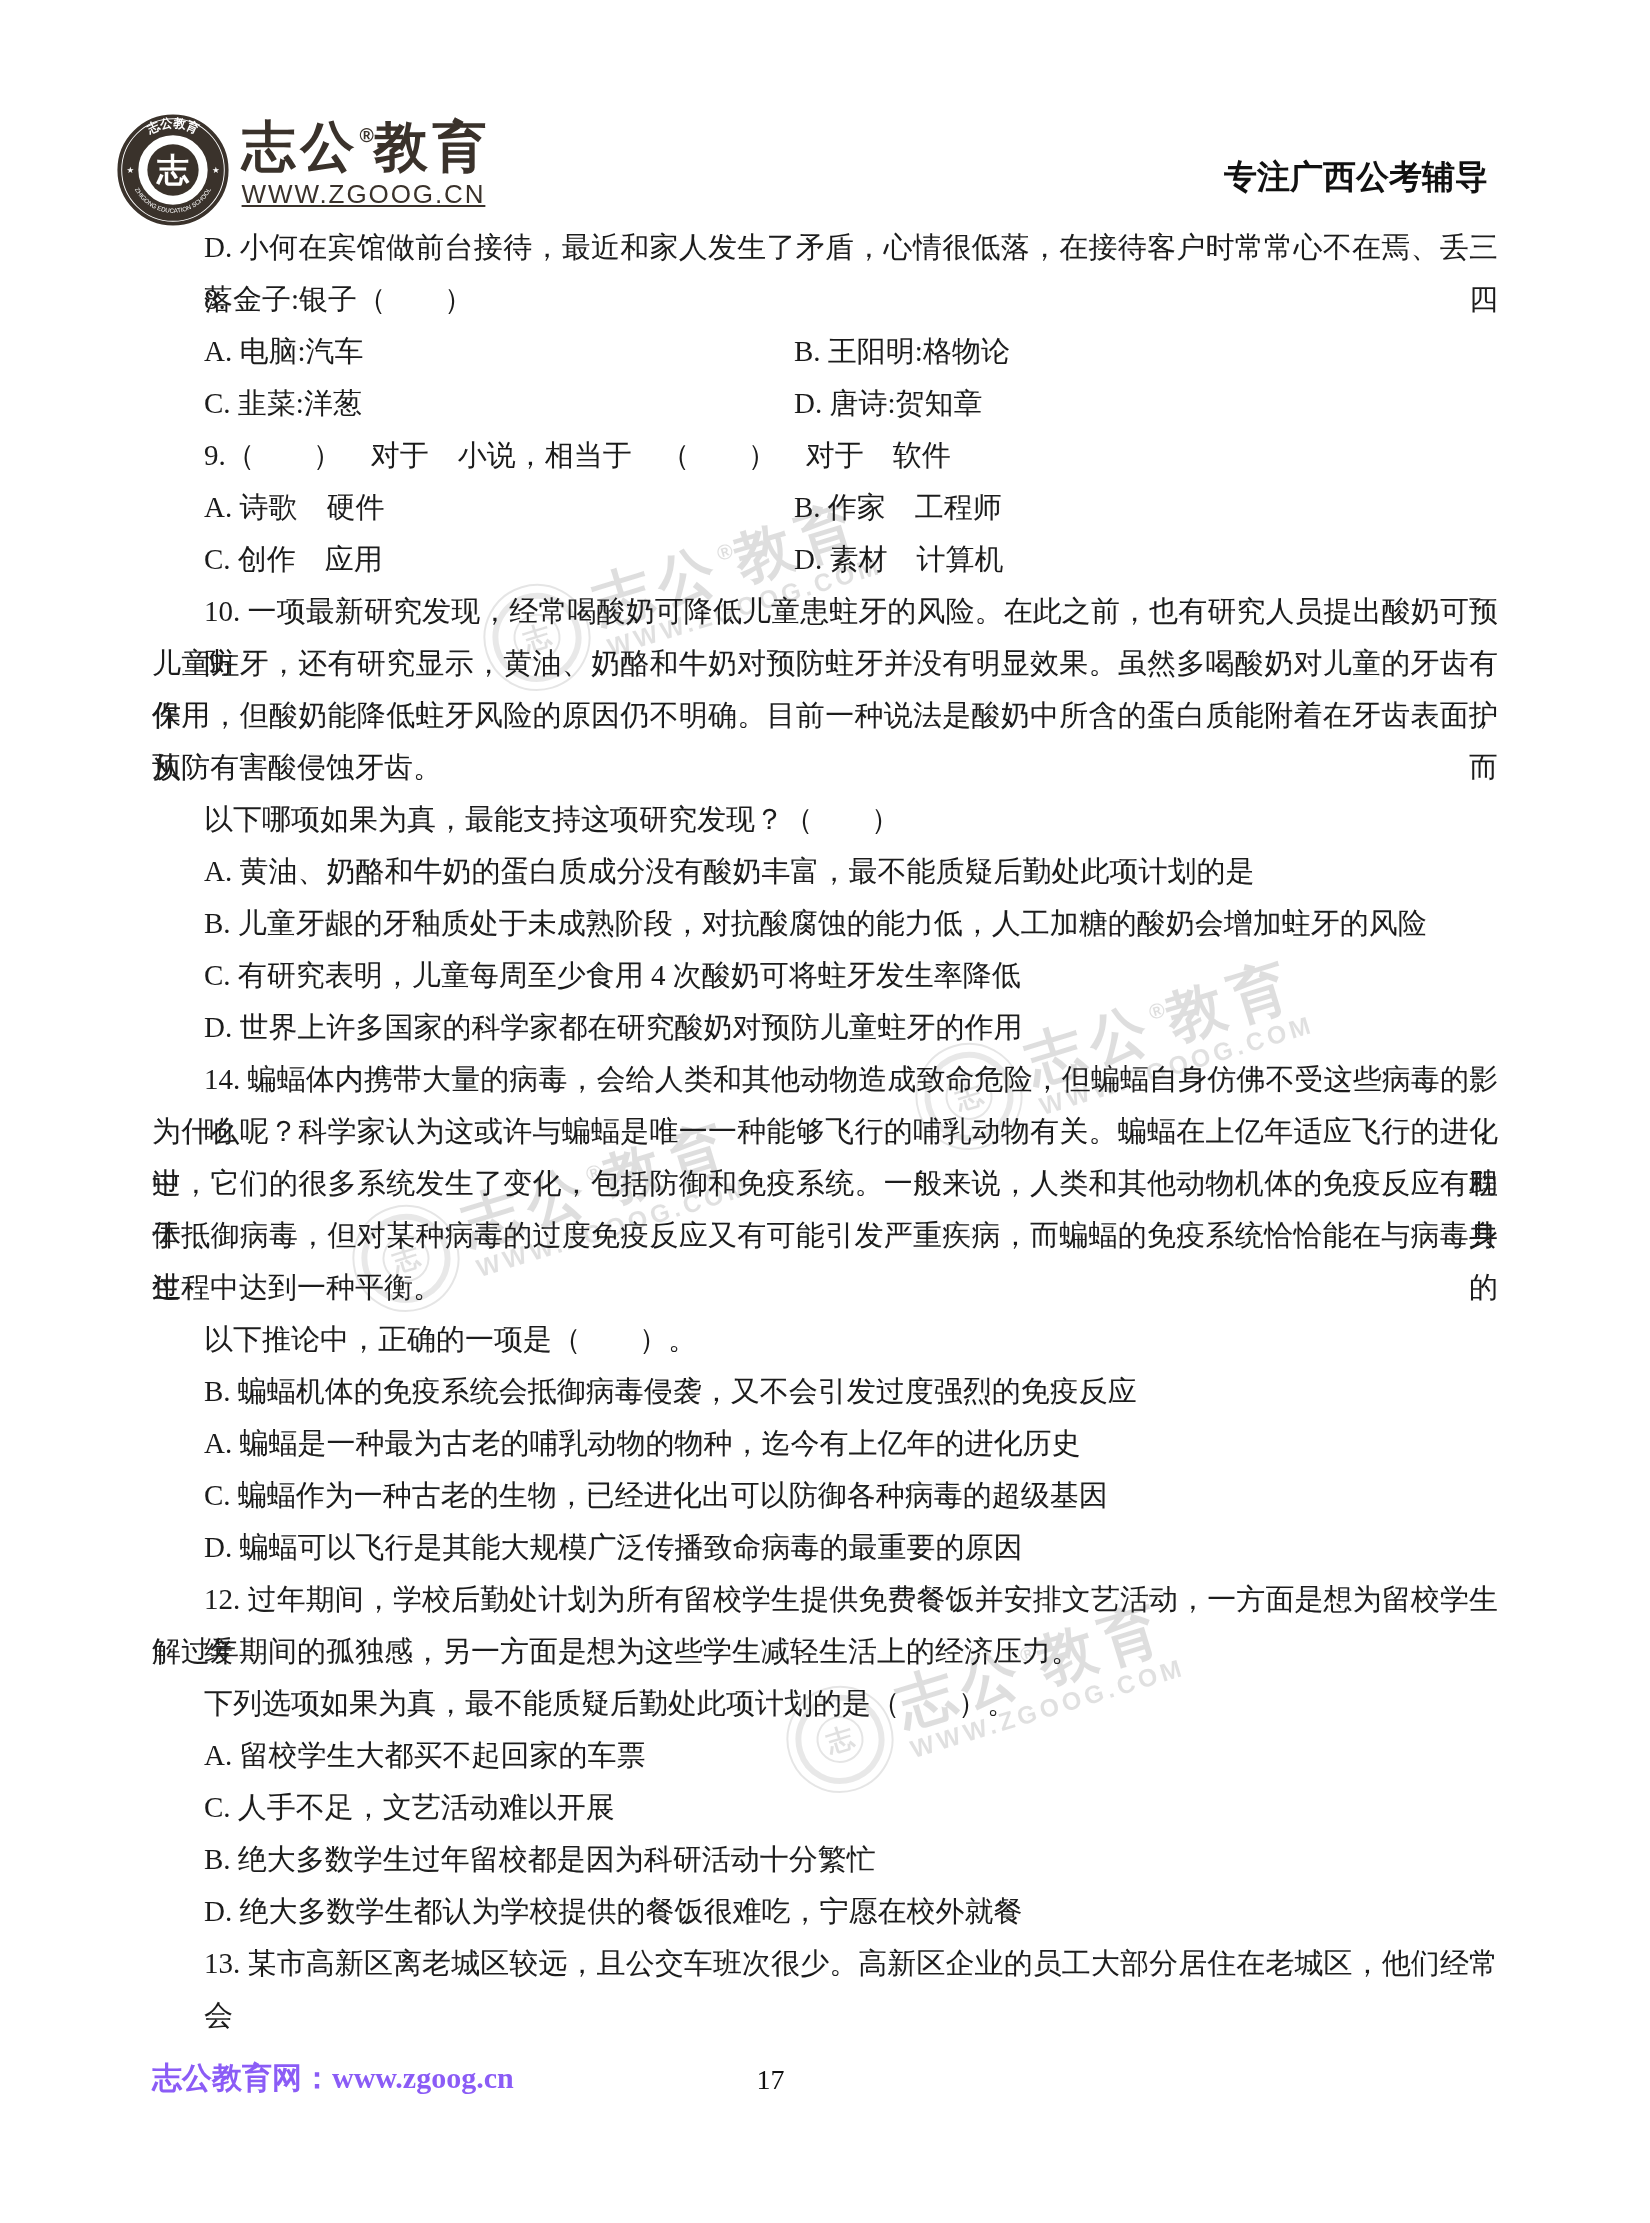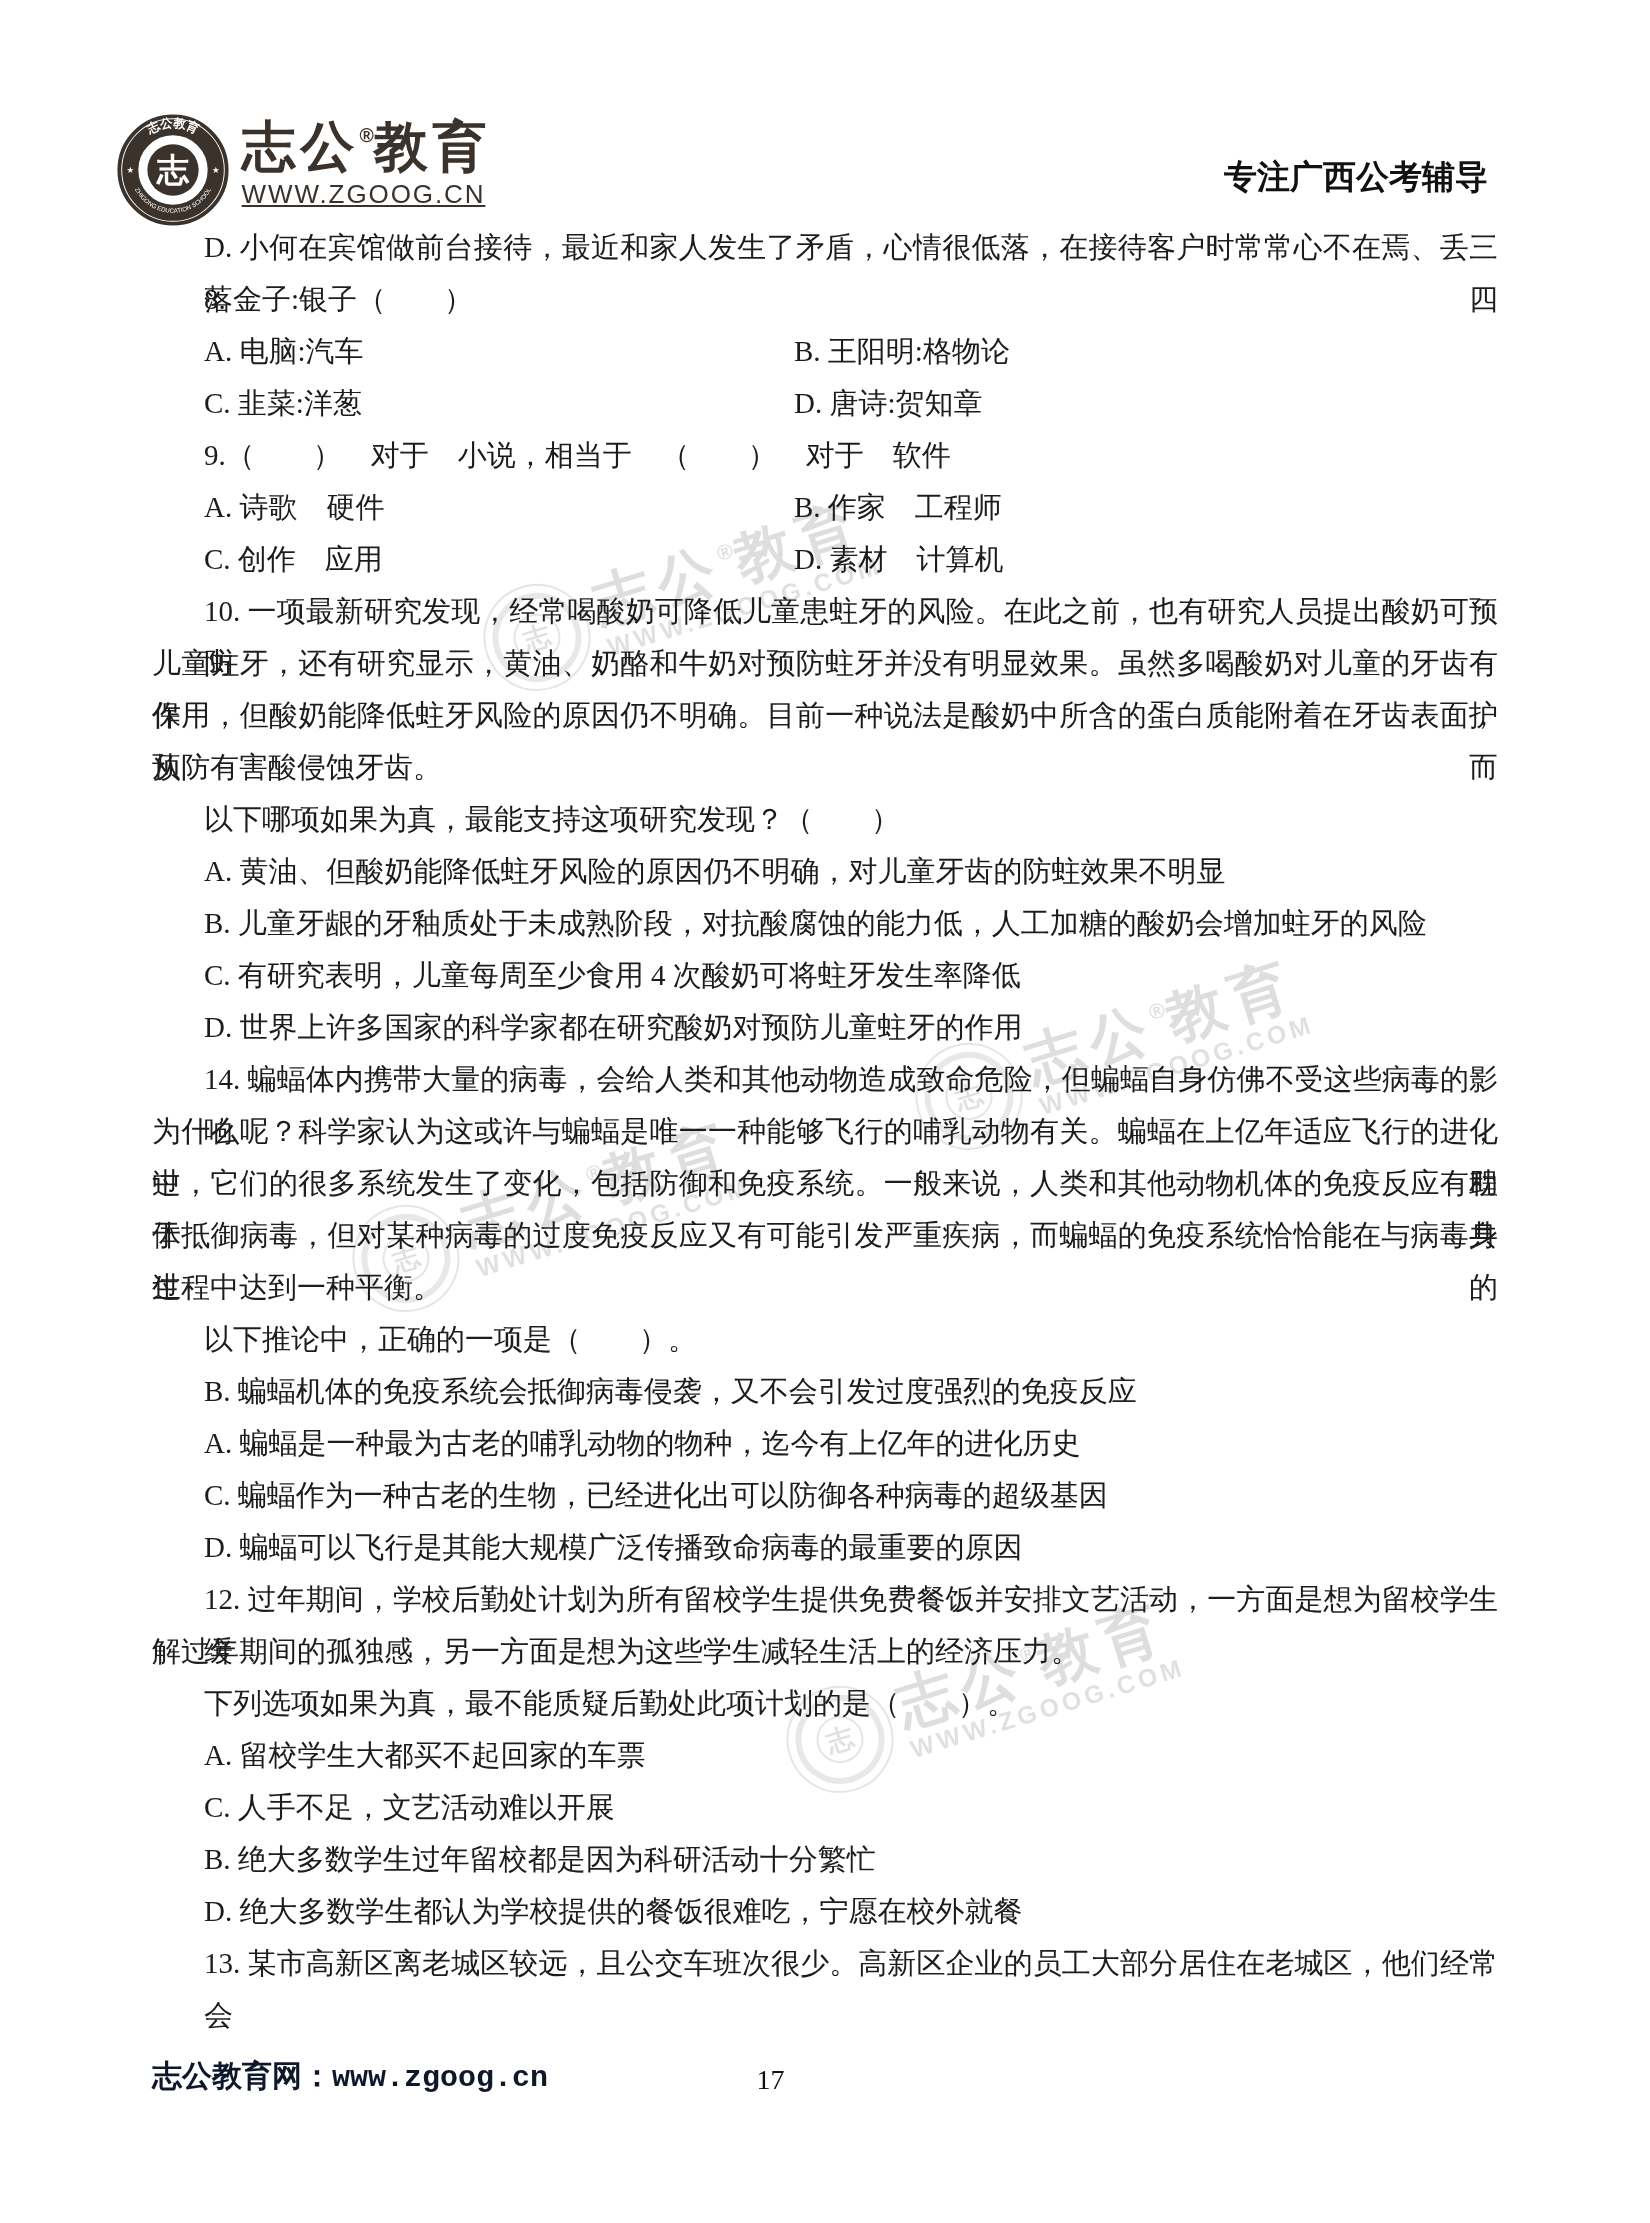--- a/index.html
+++ b/index.html
@@ -73,21 +73,21 @@
   .ln  { height:52px; }
   .ind { padding-left:52px; }
   .jst { text-align:justify; text-align-last:justify; text-justify:inter-character; }
   .cols { display:flex; height:52px;gap:13px; }
   .cols .c1 { flex:none; width:629px; padding-left:52px; box-sizing:border-box; }
   .cols .c2 { flex:1; }
 
   
   .footer-site {
     position:absolute; left:152px; top:2060px;
-    font-size:30px; font-weight:bold; color:#0f172a; line-height:1.2;font-family:Liberation Mono, monospace;
+    font-size:30px; font-weight:bold; color:#8b5cf6; line-height:1.2;
   }
   .footer-page {
     position:absolute; left:0; top:2063px; width:1541px; text-align:center;
     font-size:28px; color:#111; line-height:1.2;
   }
 </style>
 </head>
 <body>
 
 <div class="page">
@@ -171,21 +171,21 @@
     </div>
     <div class="cols">
       <span class="c1">C. 创作　应用</span>
       <span class="c2">D. 素材　计算机</span>
     </div>
     <div class="ln ind jst">10. 一项最新研究发现，经常喝酸奶可降低儿童患蛀牙的风险。在此之前，也有研究人员提出酸奶可预防</div>
     <div class="ln jst">儿童蛀牙，还有研究显示，黄油、奶酪和牛奶对预防蛀牙并没有明显效果。虽然多喝酸奶对儿童的牙齿有保护</div>
     <div class="ln jst">作用，但酸奶能降低蛀牙风险的原因仍不明确。目前一种说法是酸奶中所含的蛋白质能附着在牙齿表面，从而</div>
     <div class="ln">预防有害酸侵蚀牙齿。</div>
     <div class="ln ind">以下哪项如果为真，最能支持这项研究发现？（　　）</div>
-    <div class="ln ind">A. 黄油、但酸奶能降低蛀牙风险的原因仍不明确，对儿童牙齿的防蛀效果不明显</div>
+    <div class="ln ind">A. 黄油、奶酪和牛奶的蛋白质成分没有酸奶丰富，最不能质疑后勤处此项计划的是</div>
     <div class="ln ind">B. 儿童牙龈的牙釉质处于未成熟阶段，对抗酸腐蚀的能力低，人工加糖的酸奶会增加蛀牙的风险</div>
     <div class="ln ind">C. 有研究表明，儿童每周至少食用 4 次酸奶可将蛀牙发生率降低</div>
     <div class="ln ind">D. 世界上许多国家的科学家都在研究酸奶对预防儿童蛀牙的作用</div>
     <div class="ln ind jst">14. 蝙蝠体内携带大量的病毒，会给人类和其他动物造成致命危险，但蝙蝠自身仿佛不受这些病毒的影响，</div>
     <div class="ln jst">为什么呢？科学家认为这或许与蝙蝠是唯一一种能够飞行的哺乳动物有关。蝙蝠在上亿年适应飞行的进化过程</div>
     <div class="ln jst">中，它们的很多系统发生了变化，包括防御和免疫系统。一般来说，人类和其他动物机体的免疫反应有助于身</div>
     <div class="ln jst">体抵御病毒，但对某种病毒的过度免疫反应又有可能引发严重疾病，而蝙蝠的免疫系统恰恰能在与病毒共生的</div>
     <div class="ln">过程中达到一种平衡。</div>
     <div class="ln ind">以下推论中，正确的一项是（　　）。</div>
     <div class="ln ind">B. 蝙蝠机体的免疫系统会抵御病毒侵袭，又不会引发过度强烈的免疫反应</div>

